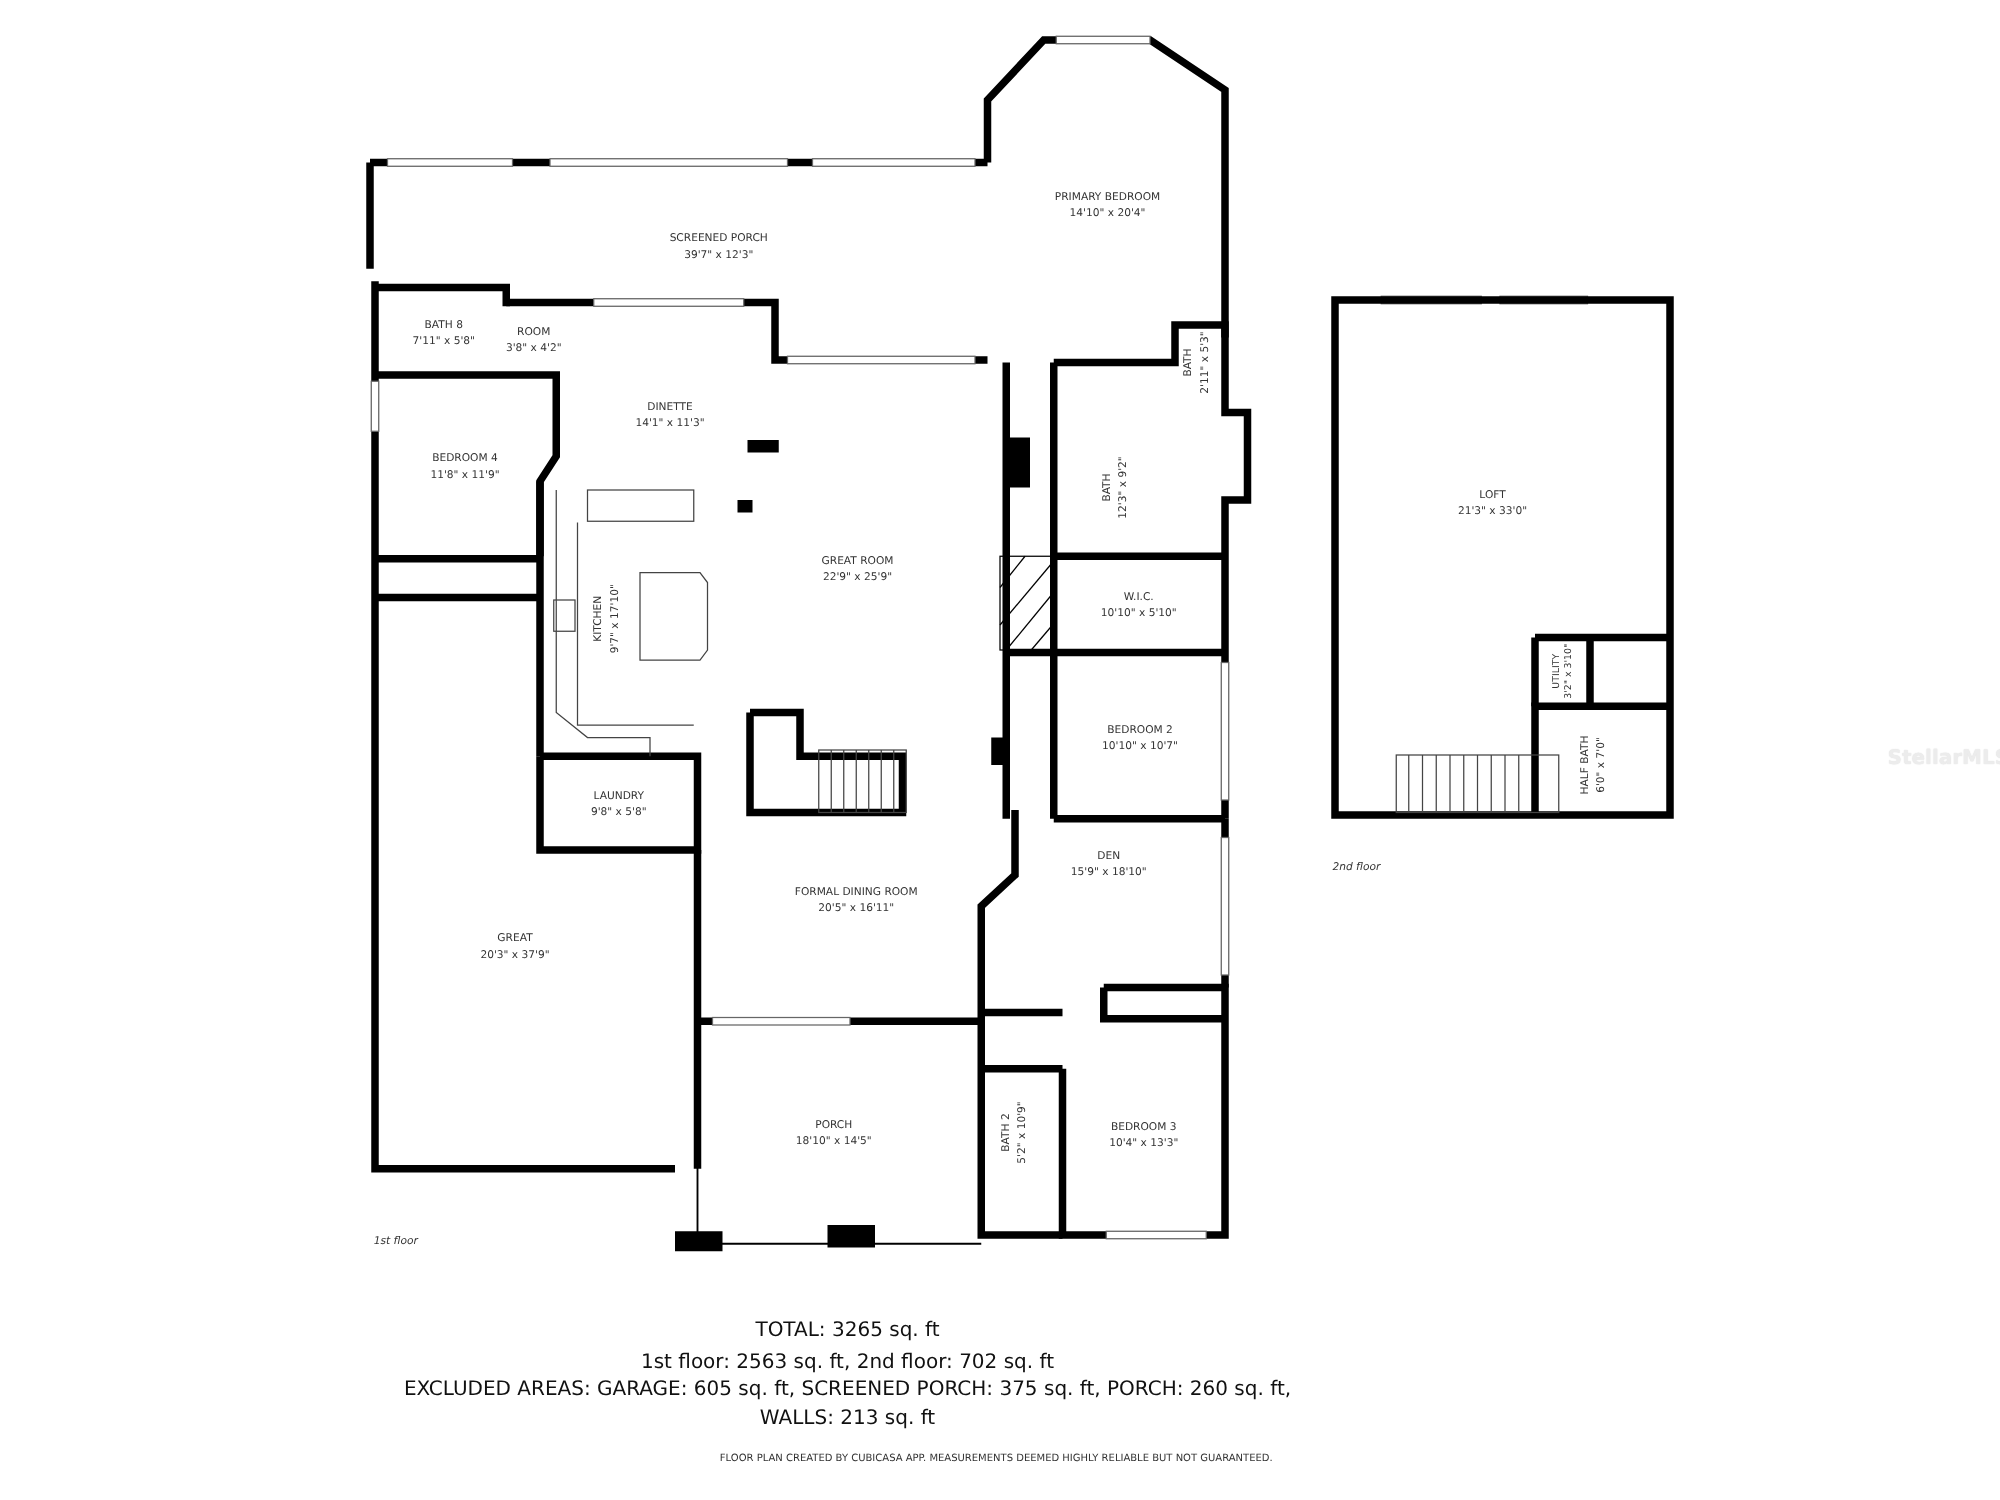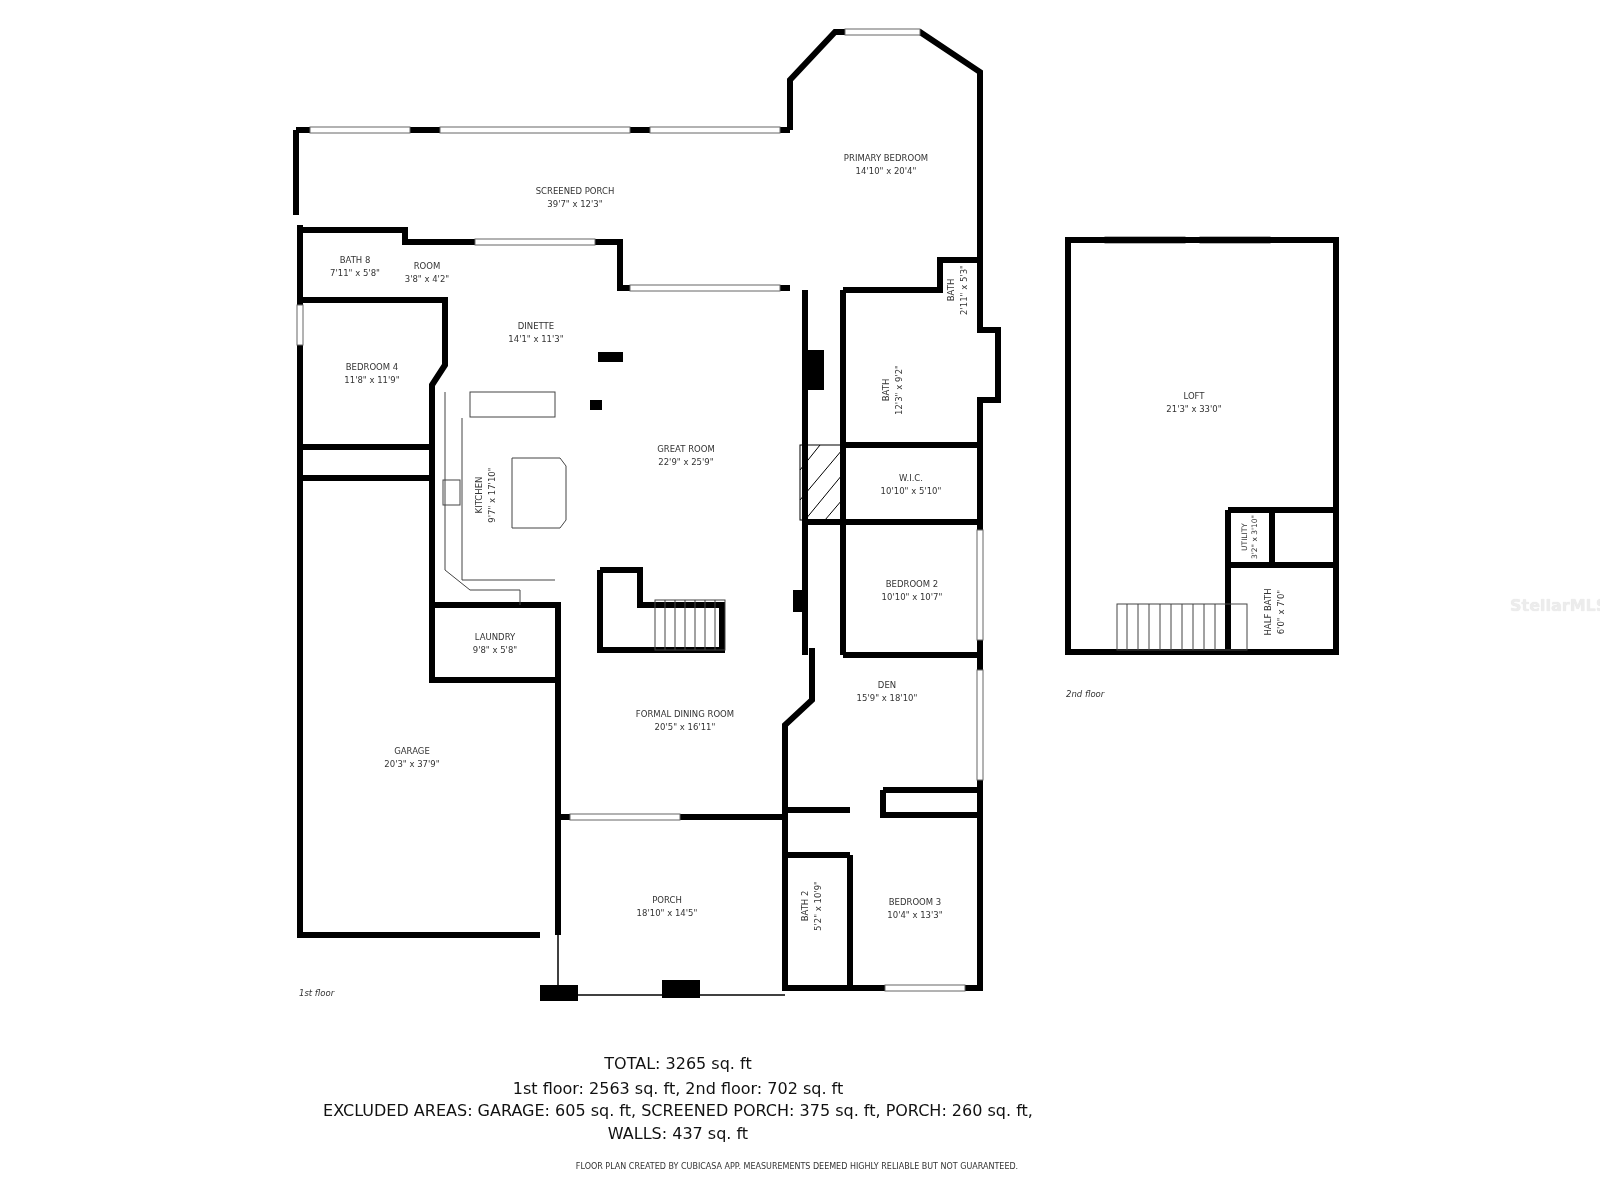--- a/index.html
+++ b/index.html
@@ -184,21 +184,21 @@
   </div>
 <div class="room-label" style="left:685px;top:721px">
     <div>FORMAL DINING ROOM</div>
     <div>20'5" x 16'11"</div>
   </div>
 <div class="room-label" style="left:887px;top:692px">
     <div>DEN</div>
     <div>15'9" x 18'10"</div>
   </div>
 <div class="room-label" style="left:412px;top:758px">
-    <div>GARAGE</div>
+    <div>GREAT</div>
     <div>20'3" x 37'9"</div>
   </div>
 <div class="room-label" style="left:667px;top:907px">
     <div>PORCH</div>
     <div>18'10" x 14'5"</div>
   </div>
 <div class="room-label vert" style="left:812px;top:906px">
     <div>BATH 2</div>
     <div>5'2" x 10'9"</div>
   </div>
@@ -219,15 +219,15 @@
     <div>HALF BATH</div>
     <div>6'0" x 7'0"</div>
   </div>
 
 <div class="floor-label" style="left:299px;top:988px">1st floor</div>
 <div class="floor-label" style="left:1066px;top:689px">2nd floor</div>
 
 <div class="summary total" style="top:1054px">TOTAL: 3265 sq. ft</div>
 <div class="summary line" style="top:1079px">1st floor: 2563 sq. ft, 2nd floor: 702 sq. ft</div>
 <div class="summary line" style="top:1101px">EXCLUDED AREAS: GARAGE: 605 sq. ft, SCREENED PORCH: 375 sq. ft, PORCH: 260 sq. ft,</div>
-<div class="summary line" style="top:1124px">WALLS: 437 sq. ft</div>
+<div class="summary line" style="top:1124px">WALLS: 213 sq. ft</div>
 <div class="disclaimer">FLOOR PLAN CREATED BY CUBICASA APP. MEASUREMENTS DEEMED HIGHLY RELIABLE BUT NOT GUARANTEED.</div>
 <div class="watermark">StellarMLS</div>
 
 </body></html>

